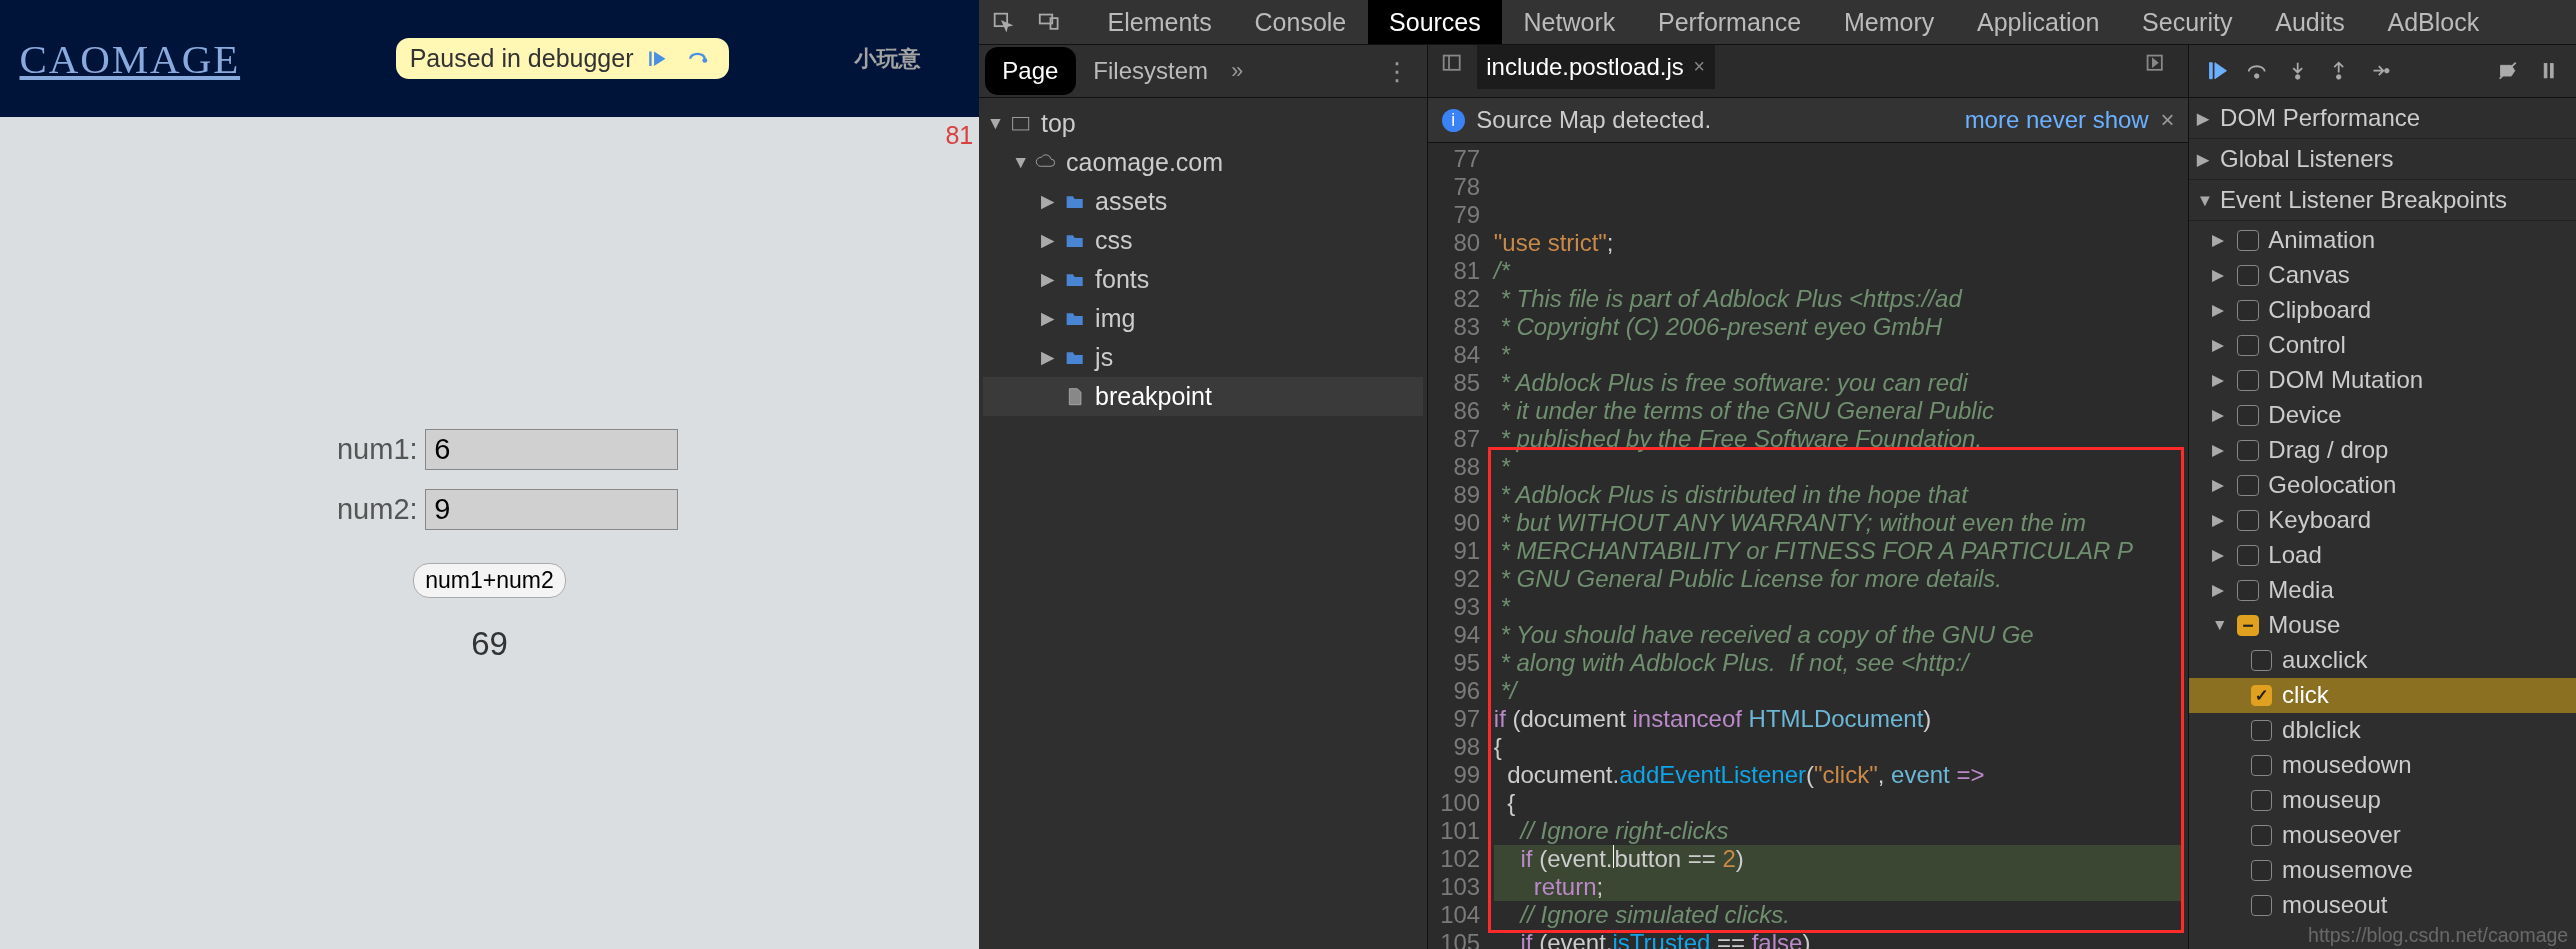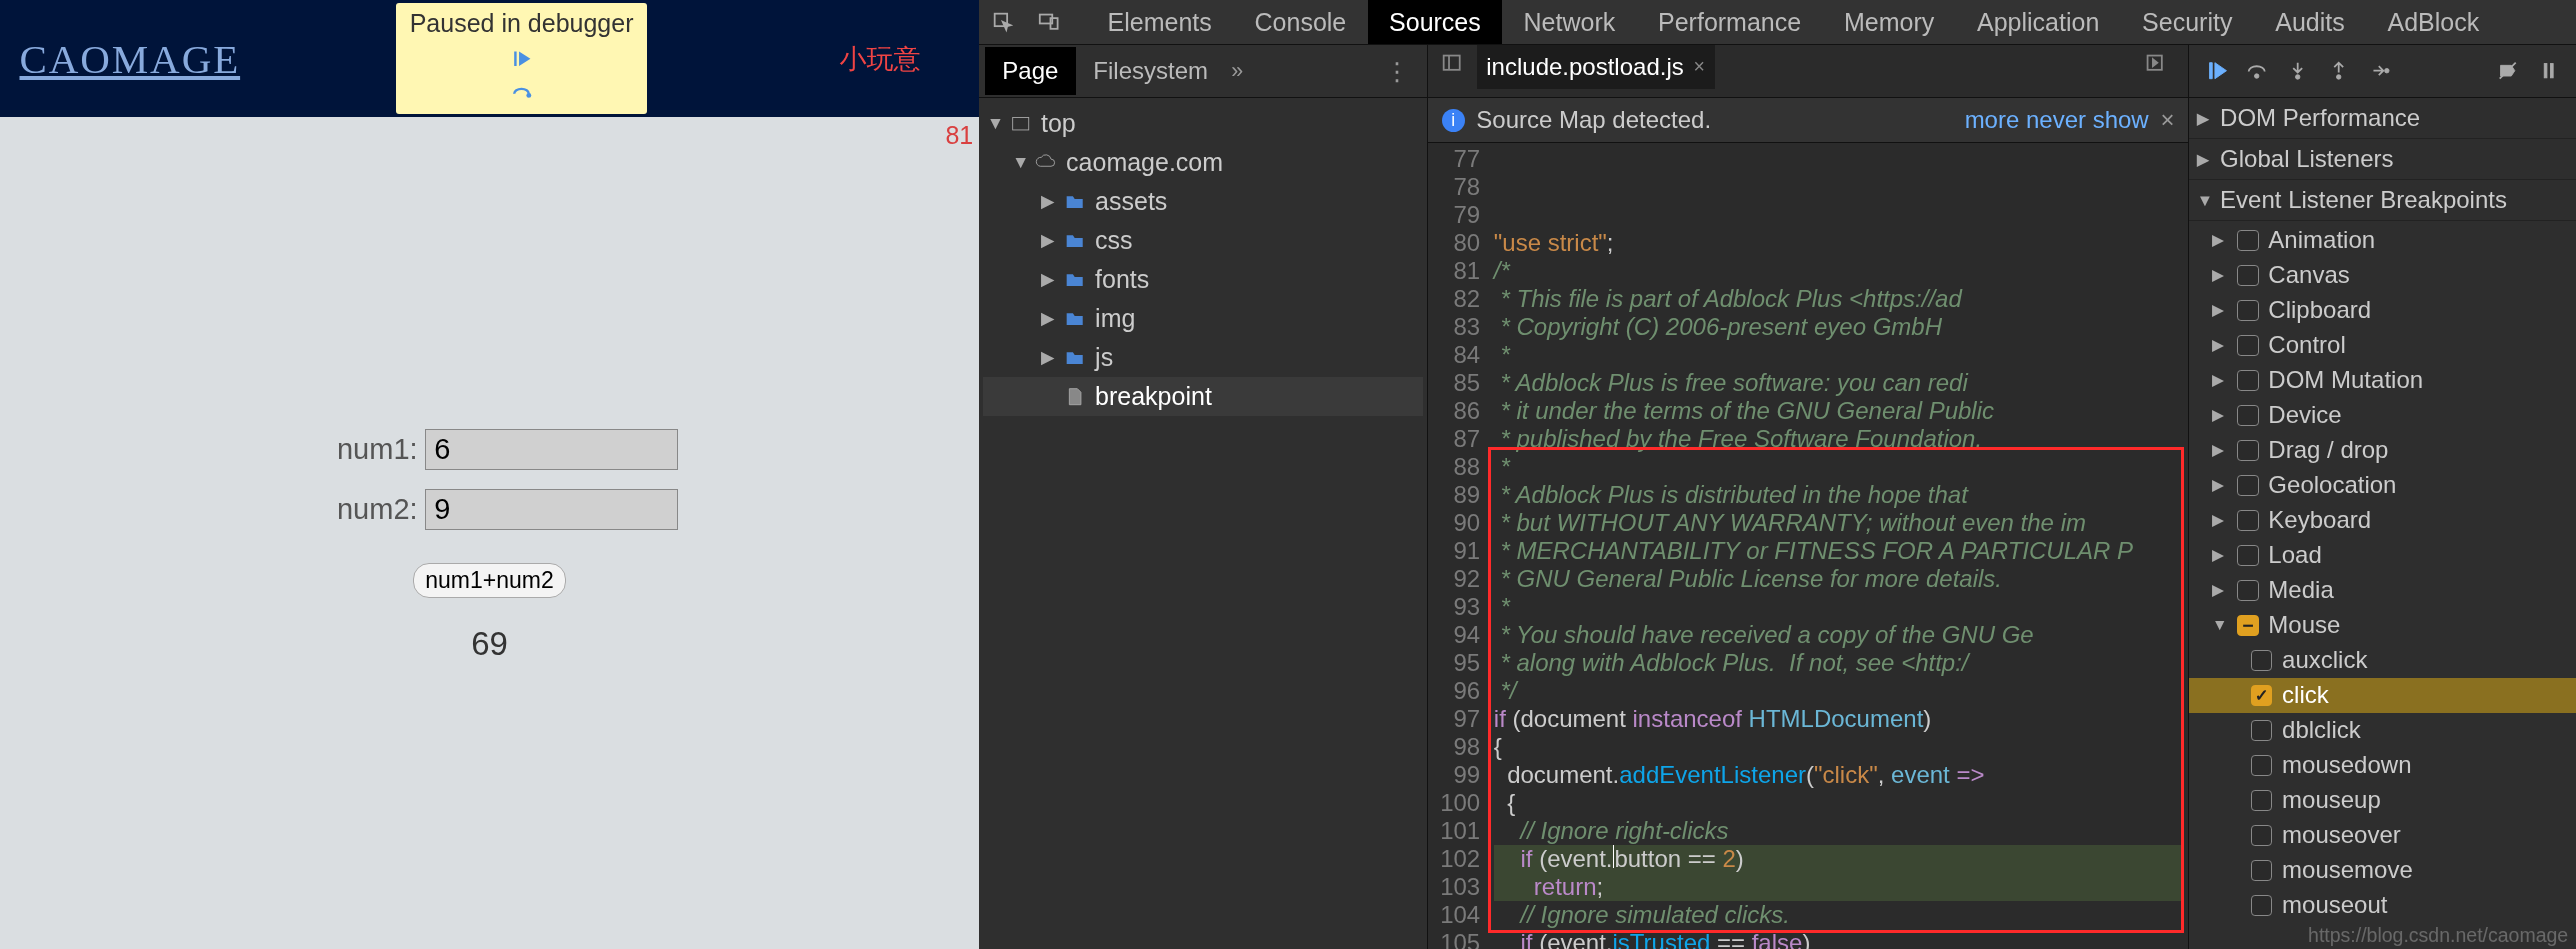--- a/index.html
+++ b/index.html
@@ -2,44 +2,44 @@
 <html><head>
 <meta charset="utf-8">
 <style>
 * { margin:0; padding:0; box-sizing:border-box; font-family:-apple-system,Segoe UI,Arial,sans-serif; }
 body { display:flex; width:2576px; height:949px; background:#2b2b2b; overflow:hidden; }
 
 
 .page { flex:0 0 979px; display:flex; flex-direction:column; background:#dadee1; position:relative; }
 .pg-hdr { height:117px; background:#00143a; display:flex; align-items:center; padding:0 19.5px; color:#fff; position:relative; }
 .logo { font-family:Georgia,serif; font-size:41px; color:#8ad; letter-spacing:1.9px;text-decoration:underline; }
-.dbg-banner { background:#fff7b3; color:#333; padding:5.8px 13.6px; font-size:25px; border-radius:3px; margin-left:156px; display:flex; align-items:center; gap:5.8px;flex-direction:column; }
+.dbg-banner { background:#fff7b3; color:#333; padding:5.8px 13.6px; font-size:25px; border-radius:13px; margin-left:156px; display:flex; align-items:center; gap:5.8px; }
 .dbg-btn { width:35px; height:29px; display:inline-flex; align-items:center; justify-content:center; }
 .dbg-btn svg { width:27px; height:19.5px; }
-.nav-link { margin-left:auto; color:#ef4444; font-size:27px; padding-right:39px; }
+.nav-link { margin-left:auto; color:#a3a3a3; font-size:22px; padding-right:39px;font-weight:bold; }
 .pg-num { position:absolute; top:121px; right:5.8px; color:#d94040; font-size:25px; }
 .pg-body { flex:1; display:flex; flex-direction:column; align-items:center; padding-top:302px; font-size:29px; color:#555; }
 .row { margin:9.7px 0; display:flex; align-items:center; }
 .row label { width:117px; text-align:right; margin-right:7.8px; }
 .row input { width:253px; height:41px; font-size:29px; padding:1.9px 7.8px; background:#d0d0d0; border:1px solid #888; }
 .btn { margin-top:23px; padding:2.9px 11.7px; font-size:23px; background:#f4f4f4; border:1px solid #aaa; border-radius:16px; }
 .sum { margin-top:27px; font-size:33px; color:#333; }
 
 
 .dt { flex:1; display:flex; flex-direction:column; background:#2a2a2a; color:#ccc; }
 .dt-top { height:45px; background:#333; display:flex; align-items:center; border-bottom:1px solid #111; }
 .tool-ic { width:39px; height:39px; display:flex; align-items:center; justify-content:center; margin:0 3.9px; }
 .tool-ic svg { width:21.4px; height:21.4px; stroke:#aaa; fill:none; stroke-width:2; }
 .dt-tab { padding:7.8px 21.4px; font-size:25px; color:#bbb; cursor:pointer; }
 .dt-tab.active { background:#000; color:#fff; }
 .dt-main { flex:1; display:flex; min-height:0; }
 
 .nav-pane { flex:0 0 449px; background:#2f2f2f; display:flex; flex-direction:column; border-right:1px solid #111; }
 .nav-tabs { height:53px; display:flex; align-items:center; padding:0 5.8px; border-bottom:1px solid #111; }
-.nav-tab { padding:9.7px 17.5px; font-size:24px; color:#bbb; }
+.nav-tab { padding:9.7px 17.5px; font-size:24px; color:#bbb;border-radius:13px; }
 .nav-tab.active { background:#000; color:#fff; }
 .chev { margin-left:5.8px; color:#999; font-size:21.4px; }
 .more { margin-left:auto; color:#999; font-size:25px; padding-right:9.7px; letter-spacing:1.9px; }
 .tree { flex:1; padding:5.8px 3.9px; font-size:25px; color:#ccc; }
 .tn { display:flex; align-items:center; height:39px; white-space:nowrap; }
 .tn .ar { width:17.5px; color:#aaa; font-size:17.5px; }
 .ic { width:25px; height:25px; margin:0 7.8px 0 3.9px; display:flex; align-items:center; justify-content:center; }
 .ic svg { width:21.4px; height:21.4px; }
 .fold-ic svg { fill:#4a85d4; }
 .tn.sel { background:#3a3a3a; color:#fff; }

